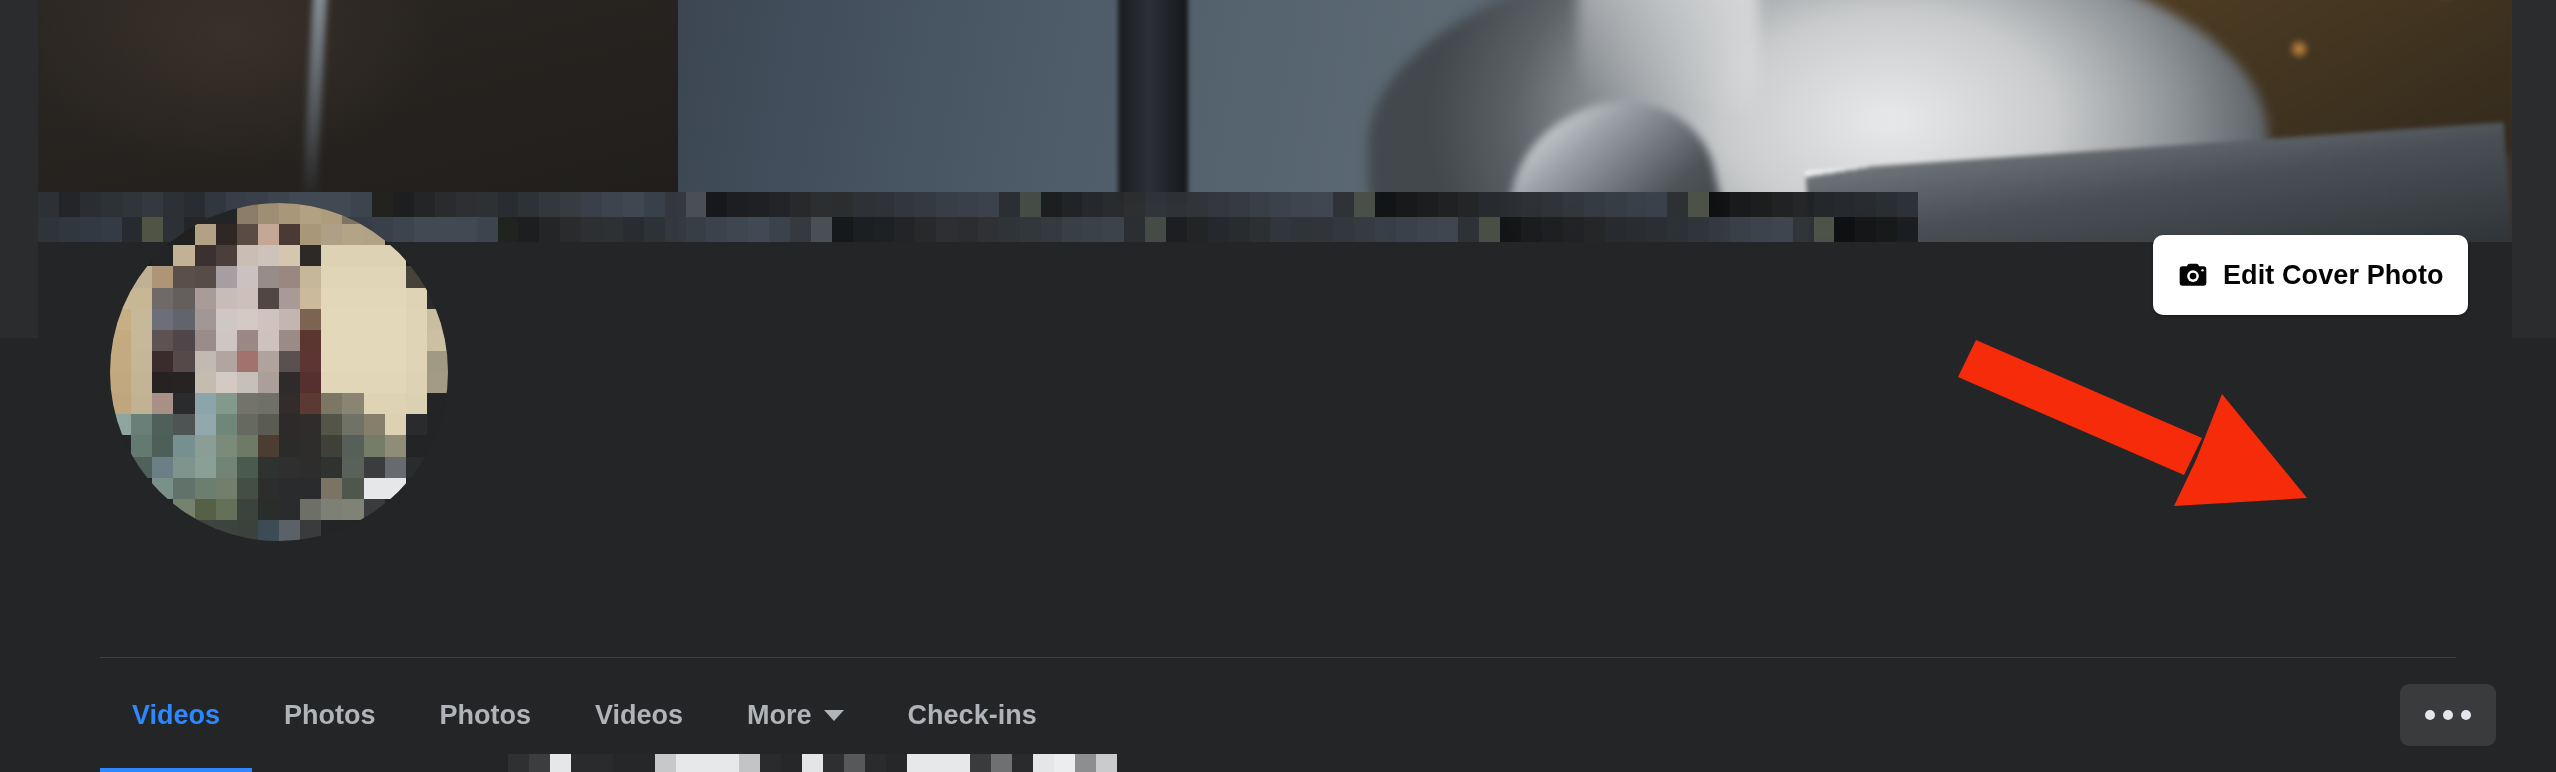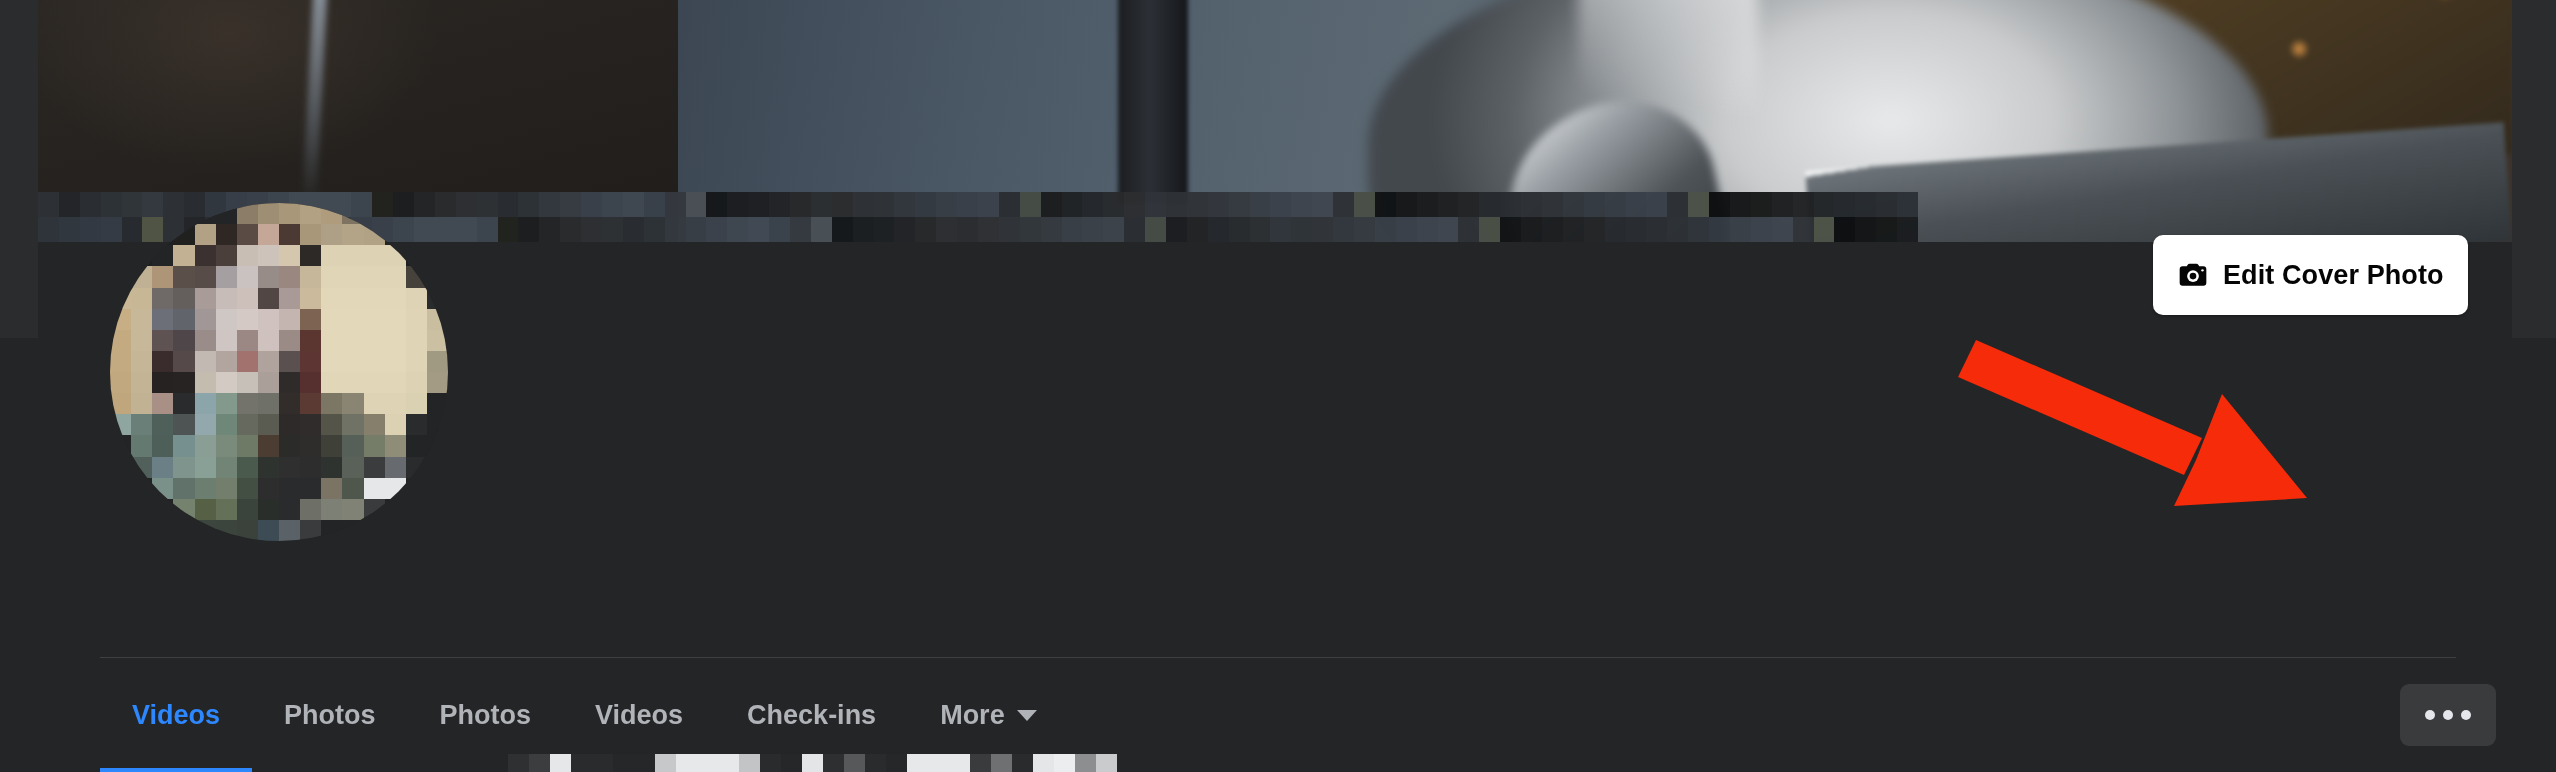--- a/index.html
+++ b/index.html
@@ -827,25 +827,25 @@
       <div class="nav-tab">
         <span>Photos</span>
       </div>
       <div class="nav-tab">
         <span>Photos</span>
       </div>
       <div class="nav-tab">
         <span>Videos</span>
       </div>
       <div class="nav-tab">
-        <span>Check-ins</span>
+        <span>More</span>
+        <span class="caret-down-icon"></span>
       </div>
       <div class="nav-tab">
-        <span>More</span>
-        <span class="caret-down-icon"></span>
+        <span>Check-ins</span>
       </div>
       <button id="nav-more-options-button">
         <span class="dot"></span>
         <span class="dot"></span>
         <span class="dot"></span>
       </button>
     </div>
 
 </div>
 

